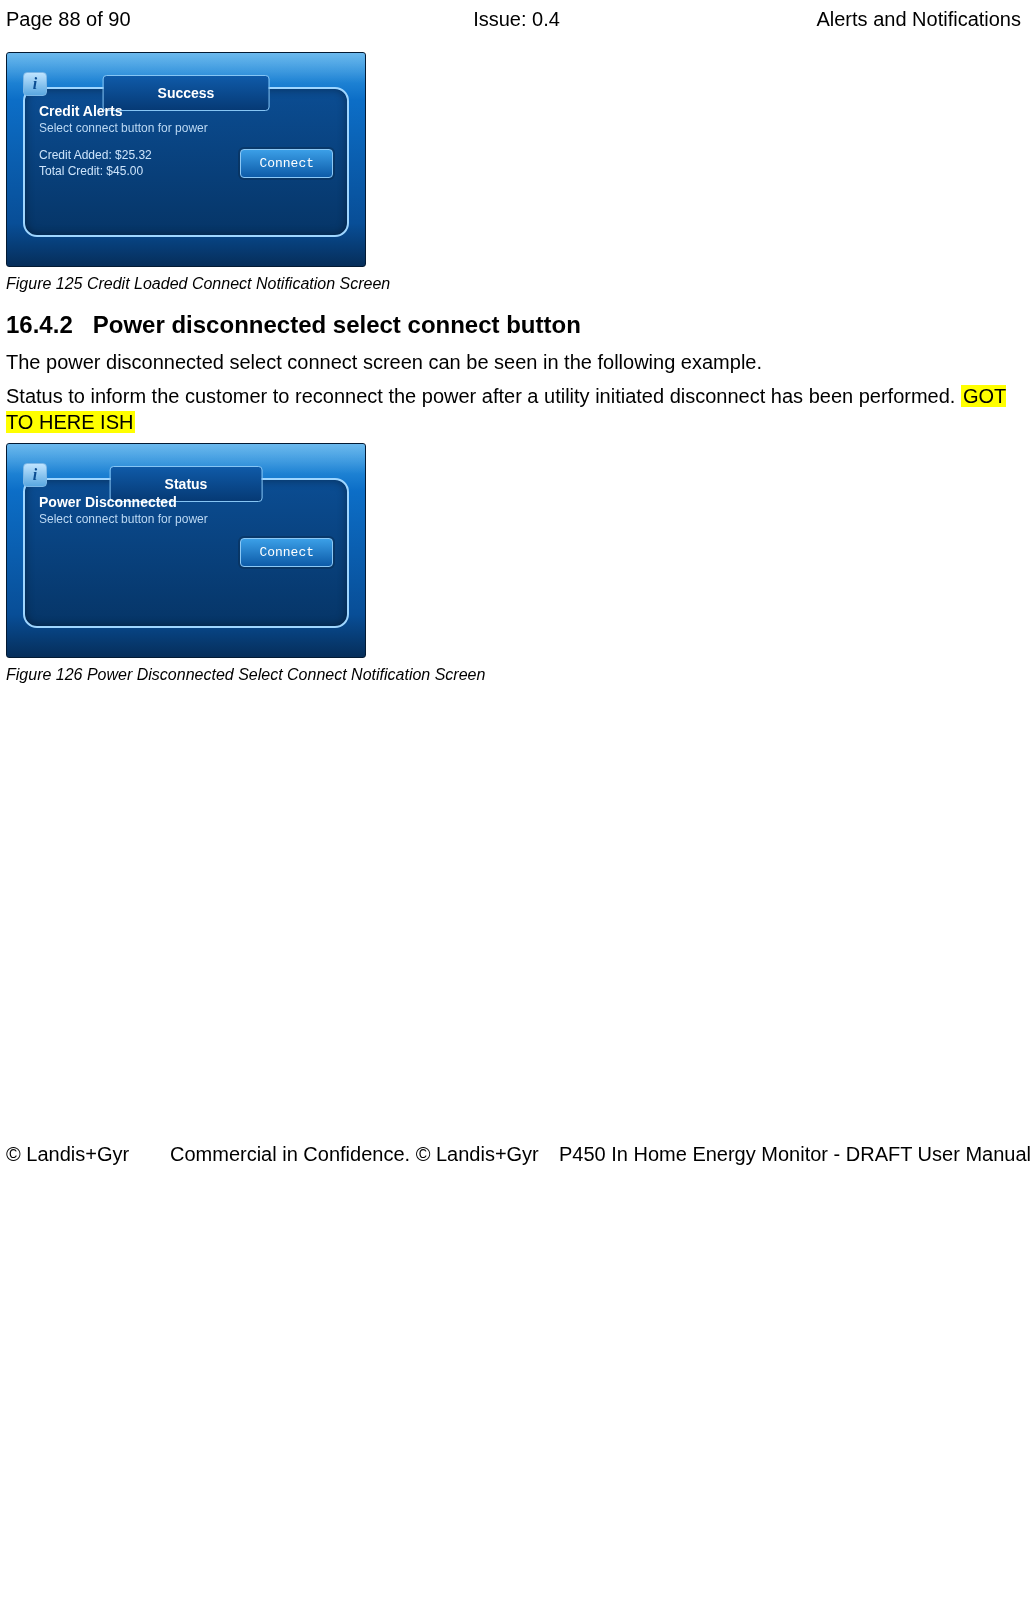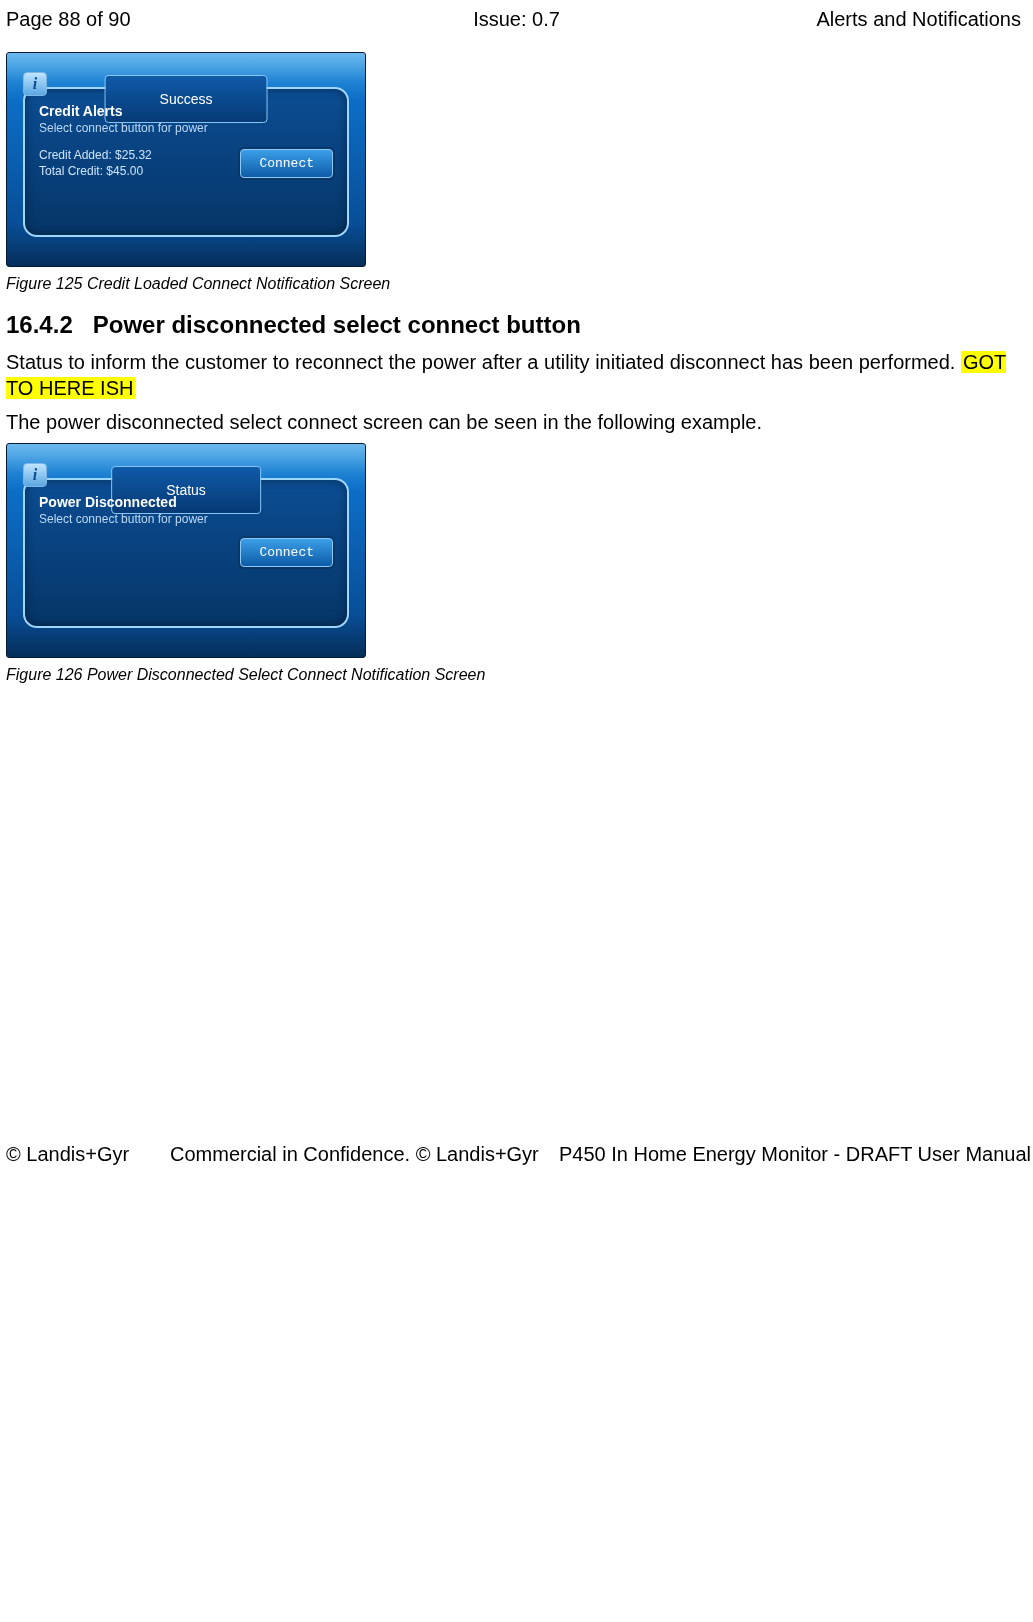--- a/index.html
+++ b/index.html
@@ -22,24 +22,24 @@
     background: linear-gradient(180deg, rgba(255,255,255,0.25), rgba(255,255,255,0));
   }
   .panel {
     position: absolute; left: 16px; right: 16px; top: 34px; height: 150px;
     border: 2px solid #9fd6ff; border-radius: 14px;
     background: linear-gradient(180deg,#0b4d93 0%, #063567 100%);
     box-shadow: inset 0 0 10px rgba(0,0,0,0.4);
   }
   .title-bar {
     position: absolute; top: -14px; left: 50%; transform: translateX(-50%);
-    padding: 15px 54px;
+    padding: 9px 54px;
     border: 1px solid #86c5f4; border-radius: 4px;
     background: linear-gradient(180deg,#0f5aa8,#063a75);
-    color: #fff; font-weight: normal; font-size: 14px;
+    color: #fff; font-weight: bold; font-size: 14px;
   }
   .info-icon {
     position: absolute; top: -17px; left: -2px;
     width: 24px; height: 24px; border: 1px solid #7cb7e6; border-radius: 4px;
     background: linear-gradient(180deg,#bfe4ff,#5aa7e0);
     display: flex; align-items: center; justify-content: center;
     color: #0b4d93; font-style: italic; font-family: Georgia, serif; font-weight: bold; font-size: 16px;
   }
   .panel-body { position: absolute; top: 14px; left: 14px; right: 14px; bottom: 10px; color: #fff; }
   .panel-heading { font-weight: bold; font-size: 14px; margin-bottom: 2px; }
@@ -64,21 +64,21 @@
   .footer-left { position: absolute; left: 6px; }
   .footer-center { position: absolute; left: 170px; }
   .footer-right { position: absolute; right: 2px; }
 </style>
 </head>
 <body>
 <div class="page">
 
 <div class="header-row">
   <div class="header-left">Page 88 of 90</div>
-  <div class="header-center">Issue: 0.7</div>
+  <div class="header-center">Issue: 0.4</div>
   <div class="header-right">Alerts and Notifications</div>
 </div>
 
 <div class="content">
 
   <div class="device-screen">
     <div class="panel">
       <div class="info-icon">i</div>
       <div class="title-bar">Success</div>
       <div class="panel-body">
@@ -95,25 +95,25 @@
     </div>
   </div>
 
   <div class="fig-caption">Figure 125 Credit Loaded Connect Notification Screen</div>
 
   <div class="section-heading">
     <span>16.4.2</span>&nbsp;&nbsp;
     <span>Power disconnected select connect button</span>
   </div>
 
+  <p class="body-text">The power disconnected select connect screen can be seen in the following example.</p>
+
   <p class="body-text">
     <span>Status to inform the customer to reconnect the power after a utility initiated disconnect has been performed. </span><span class="highlight">GOT TO HERE ISH</span>
   </p>
-
-  <p class="body-text">The power disconnected select connect screen can be seen in the following example.</p>
 
   <div class="device-screen" style="margin-top:4px;">
     <div class="panel">
       <div class="info-icon">i</div>
       <div class="title-bar">Status</div>
       <div class="panel-body">
         <div class="panel-heading">Power Disconnected</div>
         <div class="panel-sub">Select connect button for power</div>
         <div class="panel-row" style="justify-content:flex-end;">
           <div class="connect-btn">Connect</div>

